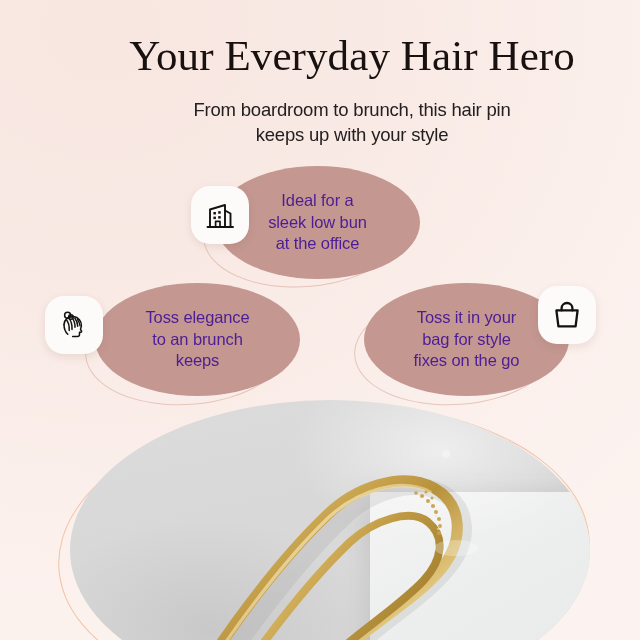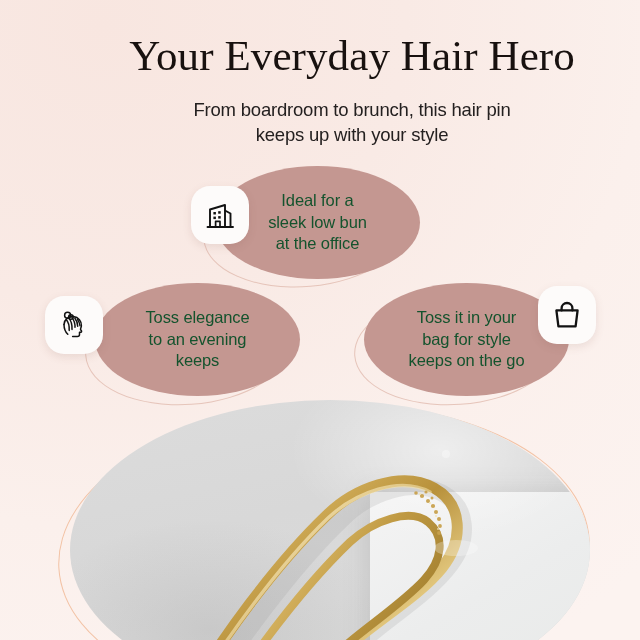--- a/index.html
+++ b/index.html
@@ -56,21 +56,21 @@
     opacity:.85;
   }
   .pill .body {
     position:absolute;
     width:205px; height:113px;
     border-radius:50%;
     background:#c49791;
     display:flex; align-items:center; justify-content:center;
   }
   .pill .body .txt {
-    color:#14532d;
+    color:#4c1d95;
     font-size:16.5px;
     line-height:1.30;
     text-align:center;
     letter-spacing:-0.1px;
     padding:0 16px;
   }
 
   
   #pill-office { left:215px; top:166px; }
   #pill-office .ring { transform:translate(-12px, 8px) rotate(-5deg); }
@@ -179,33 +179,33 @@
         <div>at the office</div>
       </div>
     </div>
   </div>
 
   <div class="pill" id="pill-evening">
     <div class="ring"></div>
     <div class="body">
       <div class="txt">
         <div>Toss elegance</div>
-        <div>to an evening</div>
+        <div>to an brunch</div>
         <div>keeps</div>
       </div>
     </div>
   </div>
 
   <div class="pill" id="pill-bag">
     <div class="ring"></div>
     <div class="body">
       <div class="txt">
         <div>Toss it in your</div>
         <div>bag for style</div>
-        <div>keeps on the go</div>
+        <div>fixes on the go</div>
       </div>
     </div>
   </div>
 
   <div class="chip" id="chip-office">
     <span>
       <svg width="34" height="34" viewBox="0 0 34 34" fill="none" stroke="#121212" stroke-width="1.9" stroke-linejoin="round" stroke-linecap="round">
         <path d="M7 29 V11.5 L22 7 V29"></path>
         <path d="M22 12.5 L27.5 15.5 V29"></path>
         <path d="M4.5 29 H30"></path>

